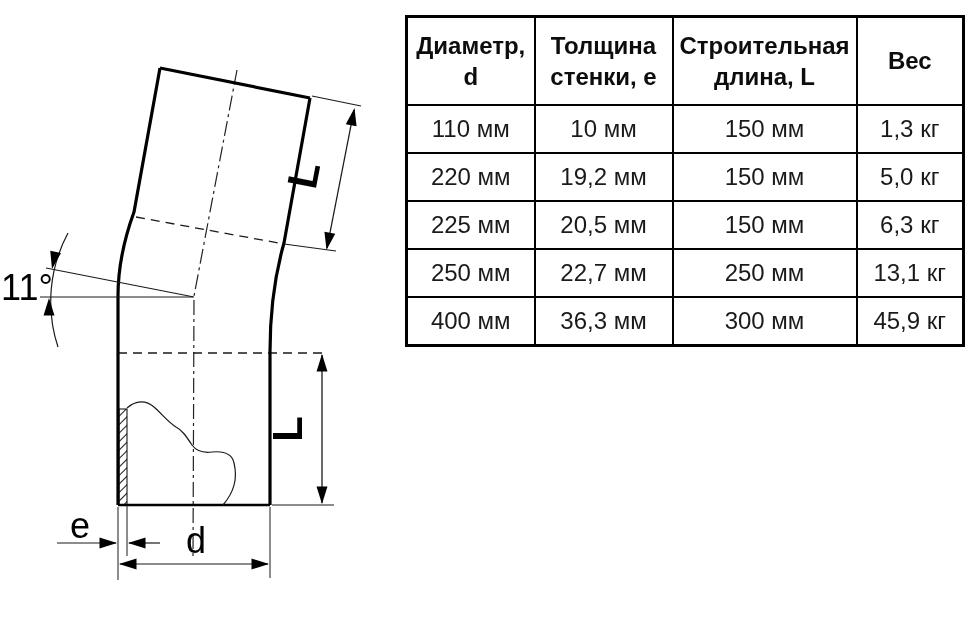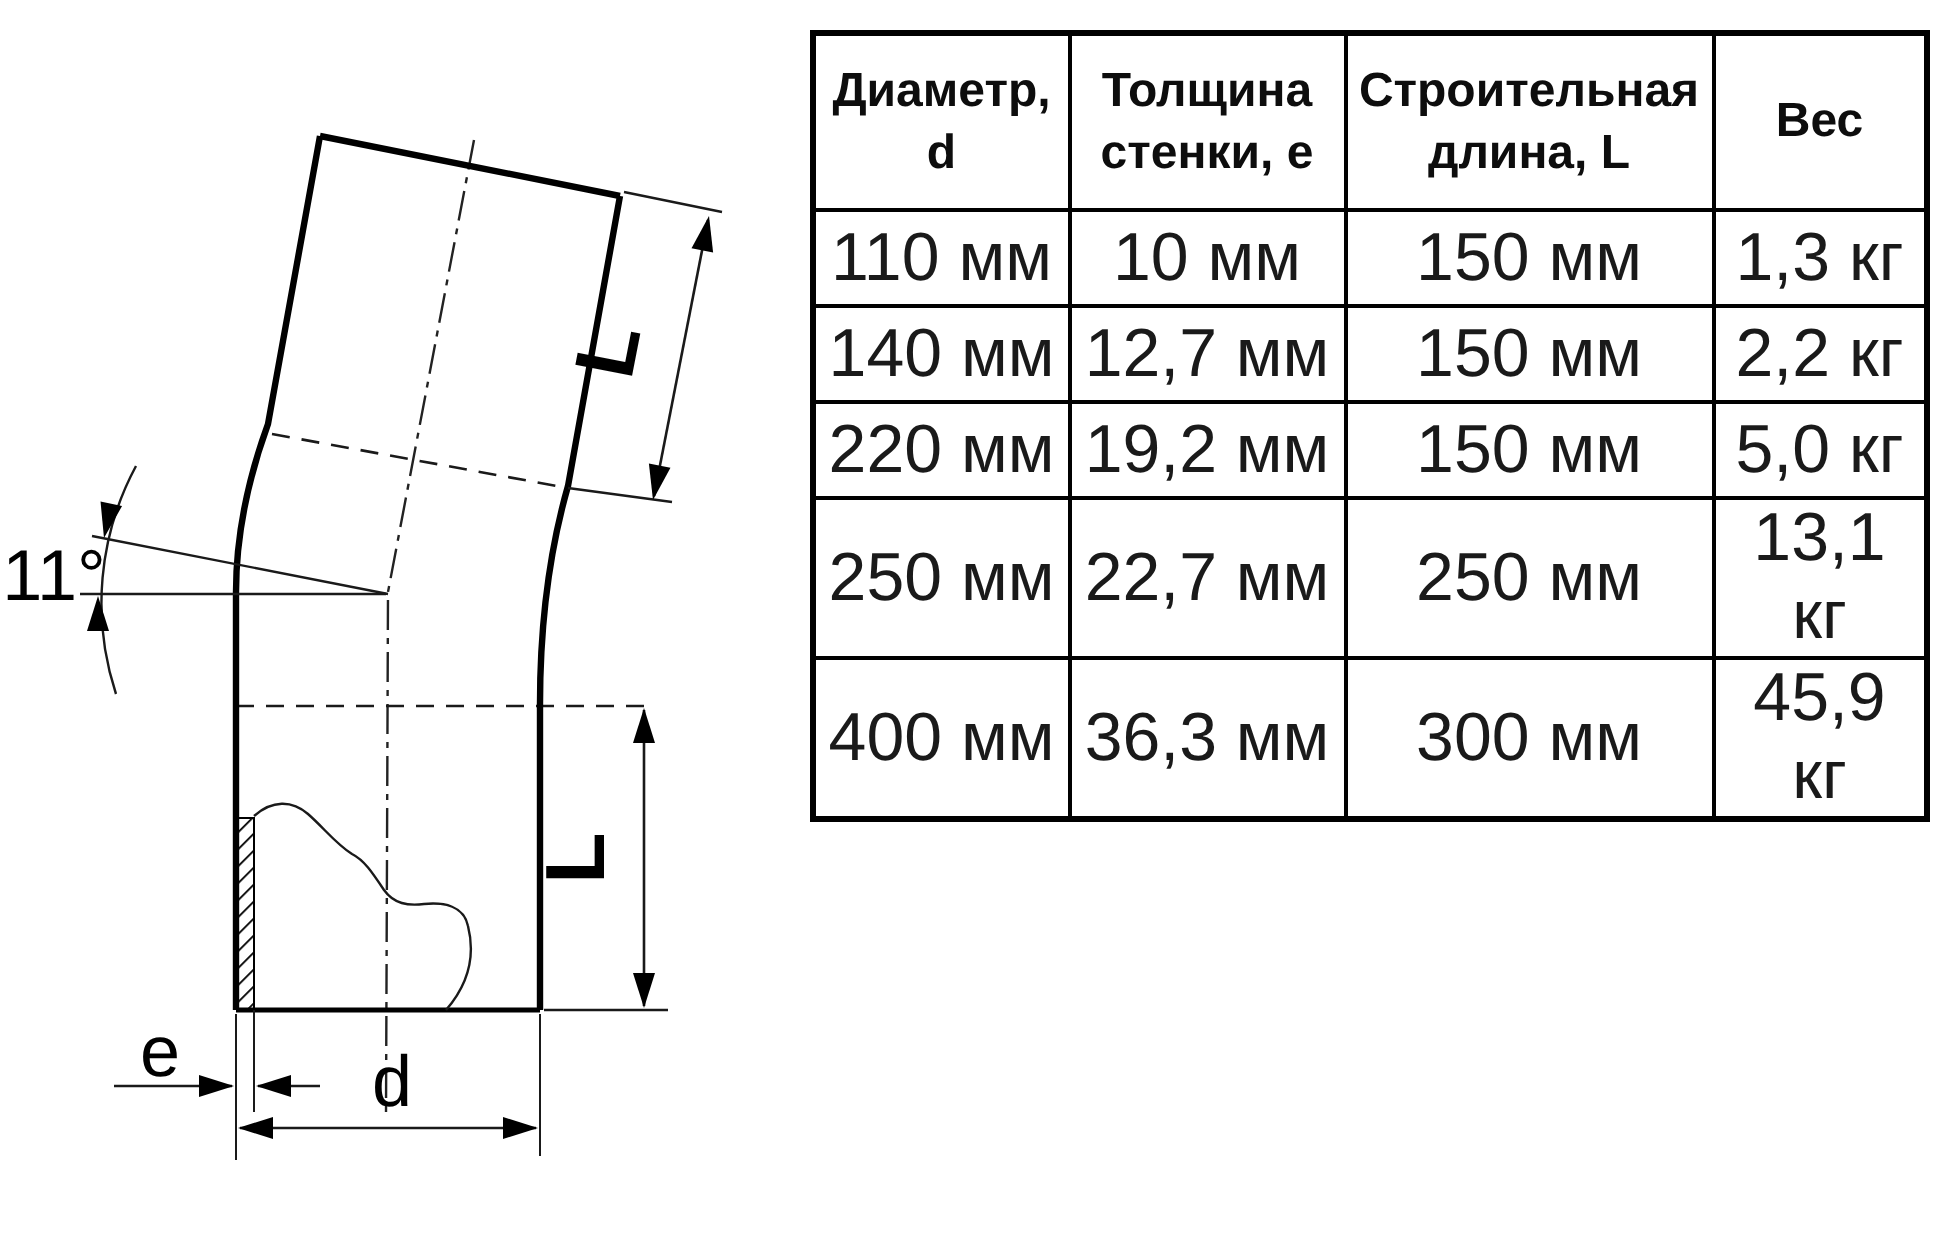--- a/index.html
+++ b/index.html
@@ -14,21 +14,21 @@
     border:3px solid #000;
   }
   .spec-table th, .spec-table td {
     border:2px solid #000; text-align:center; vertical-align:middle;
     padding:0 2px; overflow:hidden;
   }
   .spec-table th {
     height:86px; font-size:24px; font-weight:bold;
     white-space:pre-line; line-height:1.3; color:#0d0d0d;
   }
-  .spec-table td { height:46px; font-size:34px; font-weight:normal; color:#1a1a1a; }
+  .spec-table td { height:46px; font-size:24px; font-weight:normal; color:#1a1a1a; }
   svg text { fill:#000; }
   .dimlabel { font-size:36px; }
   .dimlabel-L { font-size:42px; font-weight:bold; }
   .anglabel { font-size:36px; }
 </style>
 </head>
 <body>
 
 <div class="stage">
 
@@ -121,30 +121,30 @@
       </tr>
     </thead>
     <tbody>
       <tr>
         <td>110 мм</td>
         <td>10 мм</td>
         <td>150 мм</td>
         <td>1,3 кг</td>
       </tr>
       <tr>
-        <td>140 мм</td>
-        <td>12,7 мм</td>
-        <td>150 мм</td>
-        <td>2,2 кг</td>
-      </tr>
-      <tr>
         <td>220 мм</td>
         <td>19,2 мм</td>
         <td>150 мм</td>
         <td>5,0 кг</td>
+      </tr>
+      <tr>
+        <td>225 мм</td>
+        <td>20,5 мм</td>
+        <td>150 мм</td>
+        <td>6,3 кг</td>
       </tr>
       <tr>
         <td>250 мм</td>
         <td>22,7 мм</td>
         <td>250 мм</td>
         <td>13,1 кг</td>
       </tr>
       <tr>
         <td>400 мм</td>
         <td>36,3 мм</td>

